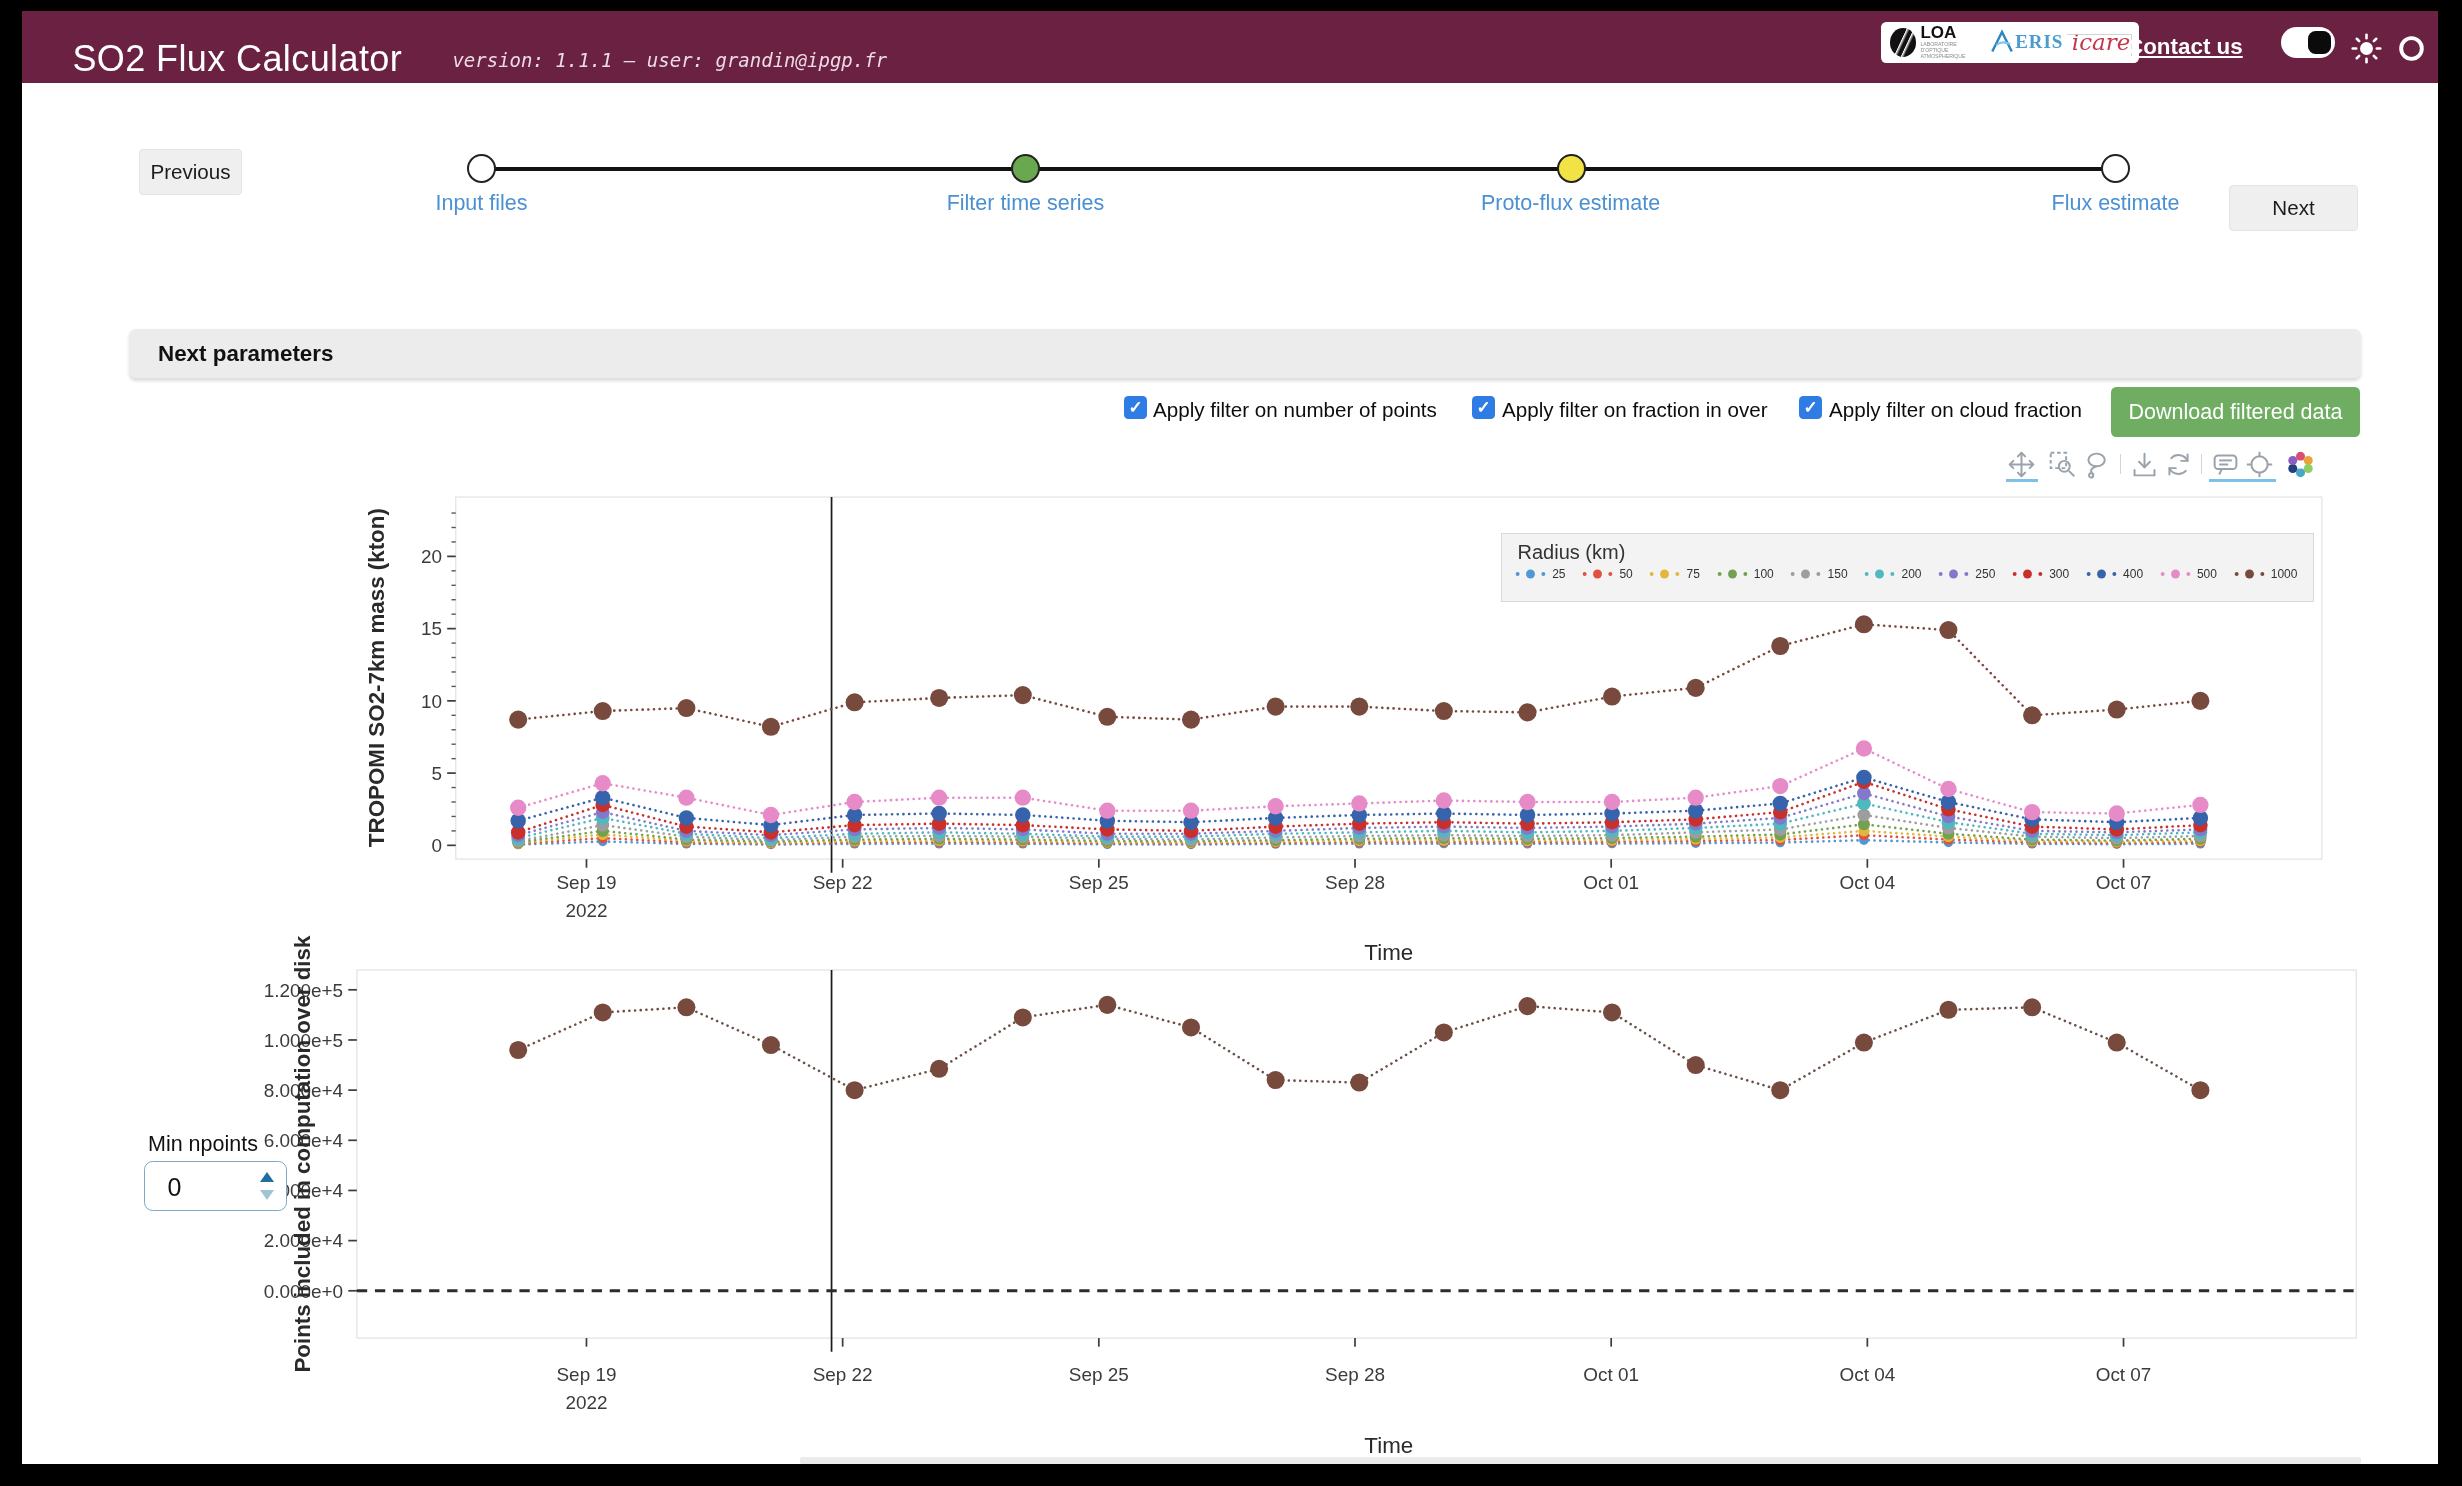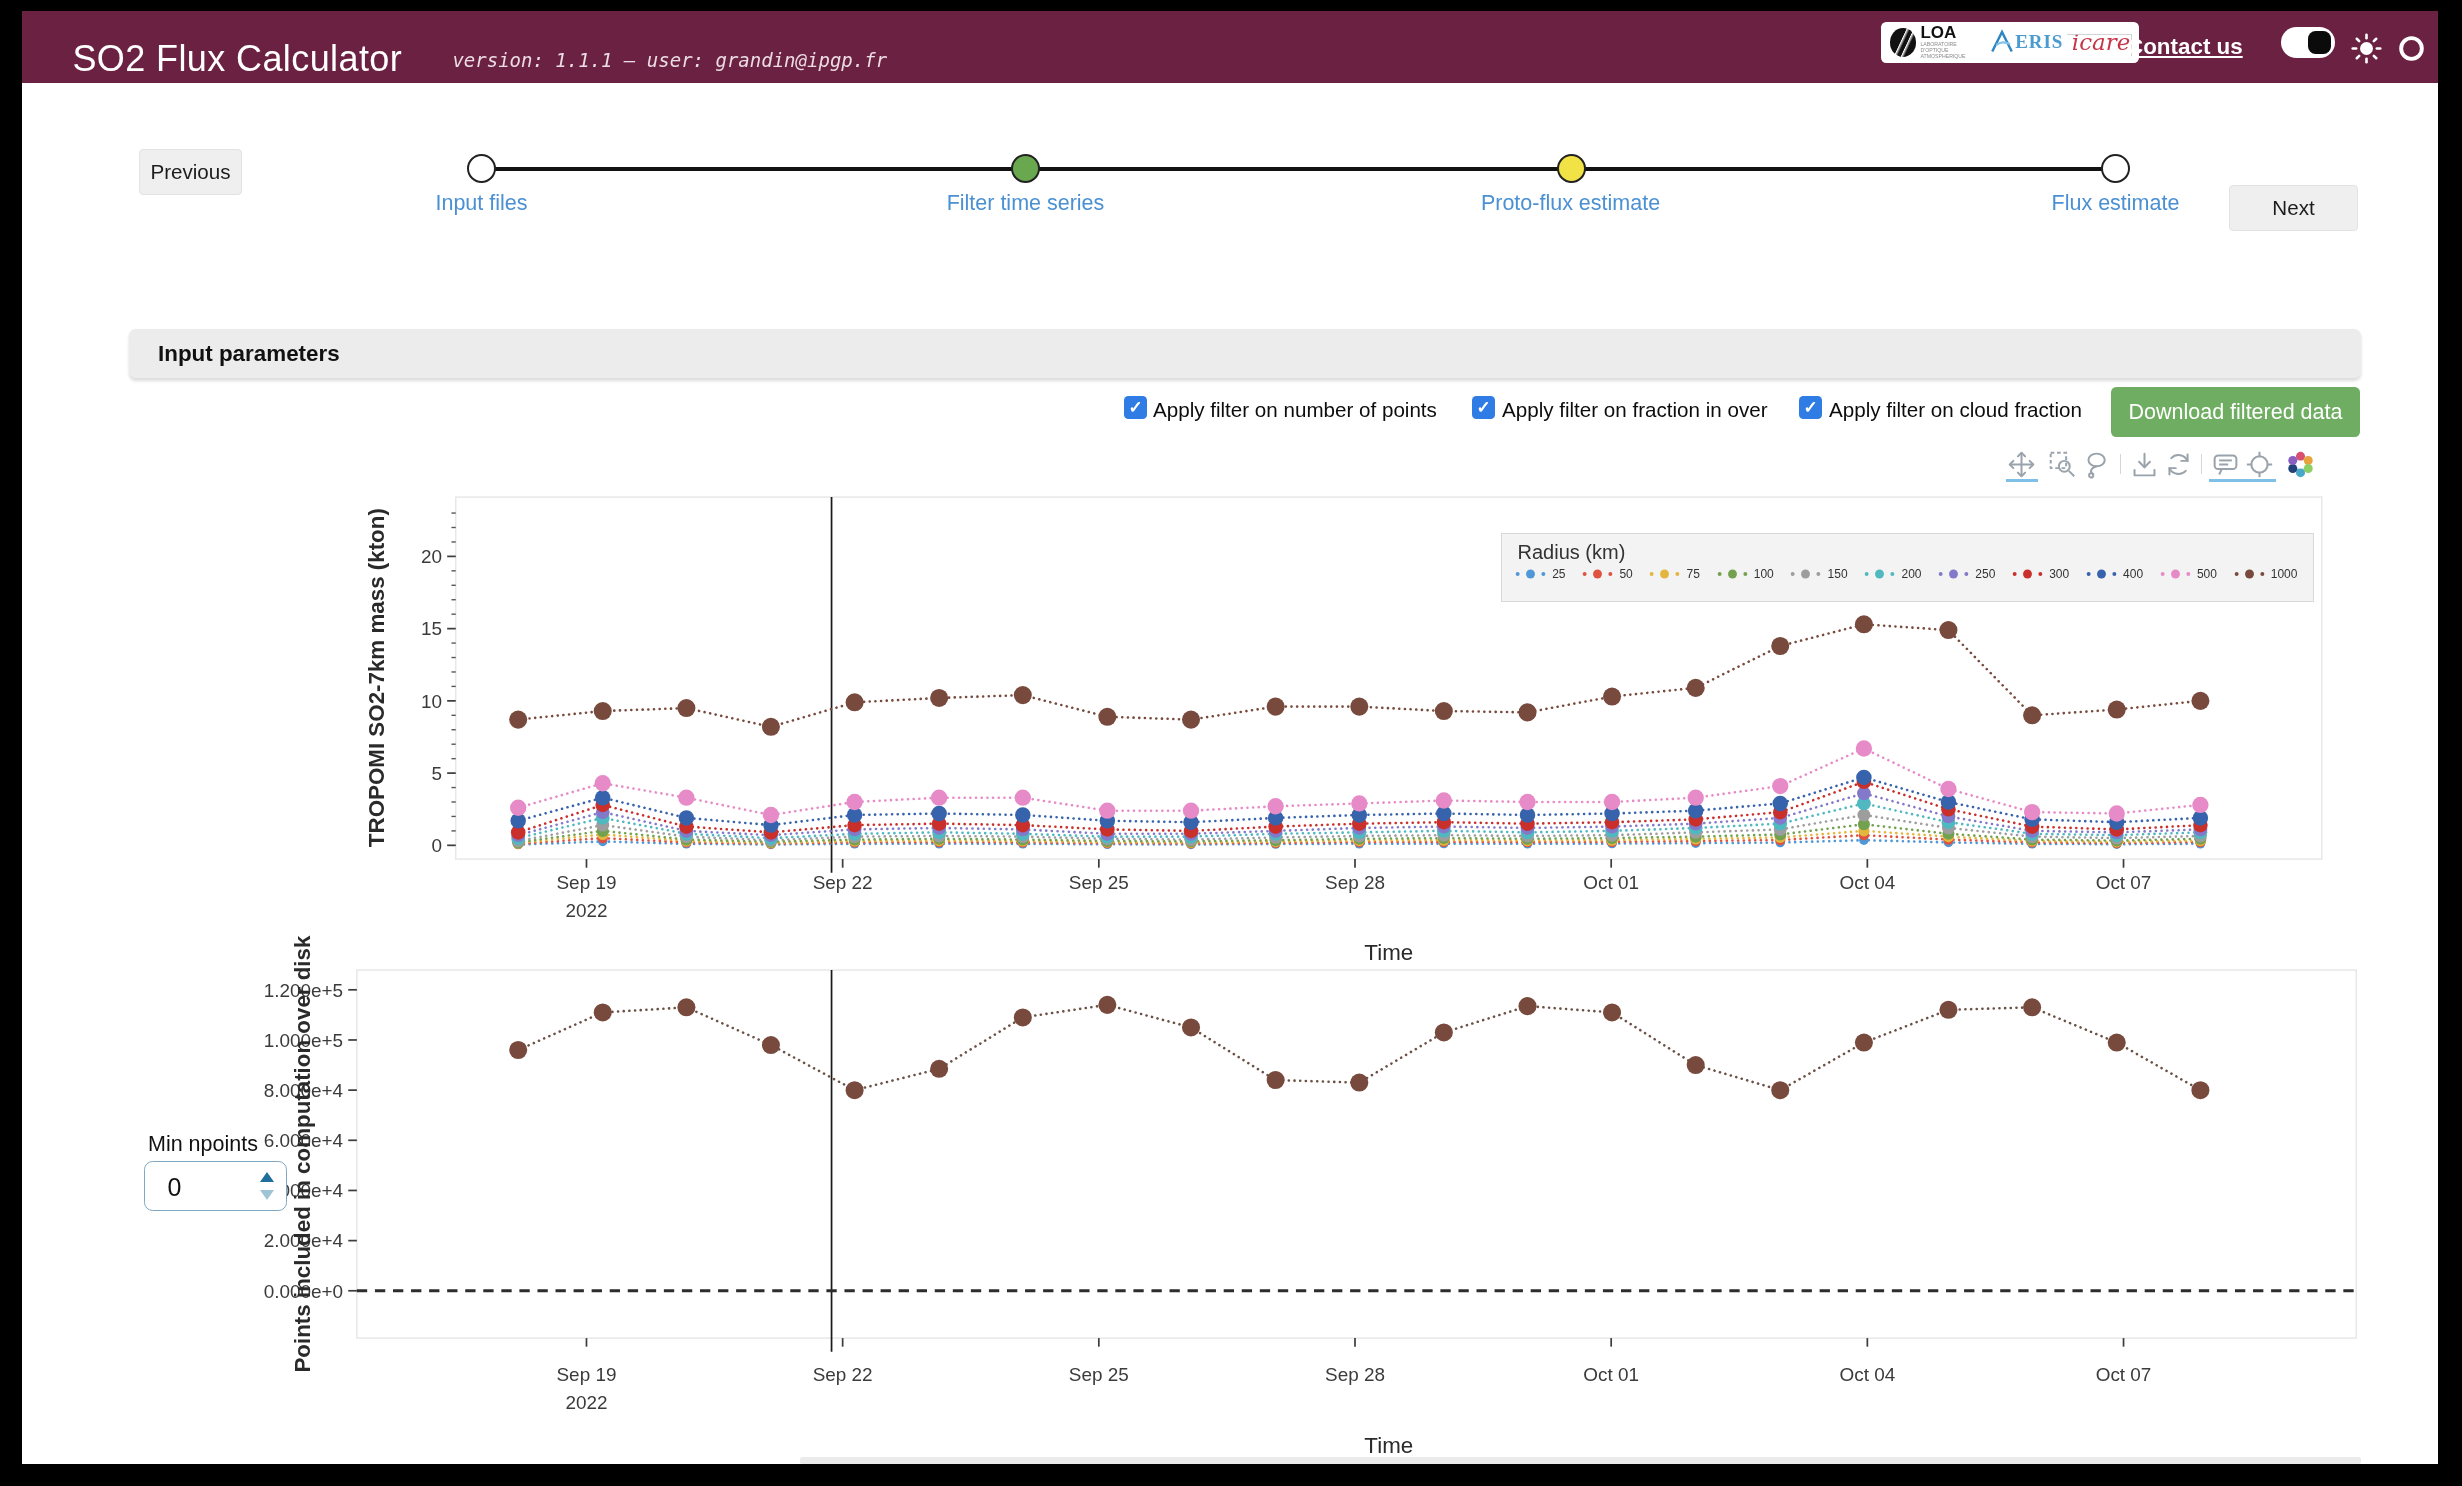--- a/index.html
+++ b/index.html
@@ -143,21 +143,21 @@
       <div class="step-dot" style="left: 1011px; background: rgb(106, 168, 79);"></div>
       <div class="step-label" style="left: 1026px;">Filter time series</div>
       <div class="step-dot" style="left: 1557px; background: rgb(241, 227, 69);"></div>
       <div class="step-label" style="left: 1571px;">Proto-flux estimate</div>
       <div class="step-dot" style="left: 2101px; background: rgb(255, 255, 255);"></div>
       <div class="step-label" style="left: 2116px;">Flux estimate</div>
     </div>
 
 
   <div class="params-bar">
-    <span>Input parameters</span>
+    <span>Next parameters</span>
   </div>
 
   <div class="cb-box" style="left:1124px">✓</div>
   <div class="cb-label" style="left:1153px">Apply filter on number of points</div>
   <div class="cb-box" style="left:1472px">✓</div>
   <div class="cb-label" style="left:1502px">Apply filter on fraction in over</div>
   <div class="cb-box" style="left:1799px">✓</div>
   <div class="cb-label" style="left:1829px">Apply filter on cloud fraction</div>
   <button id="download-btn">Download filtered data</button>
 

